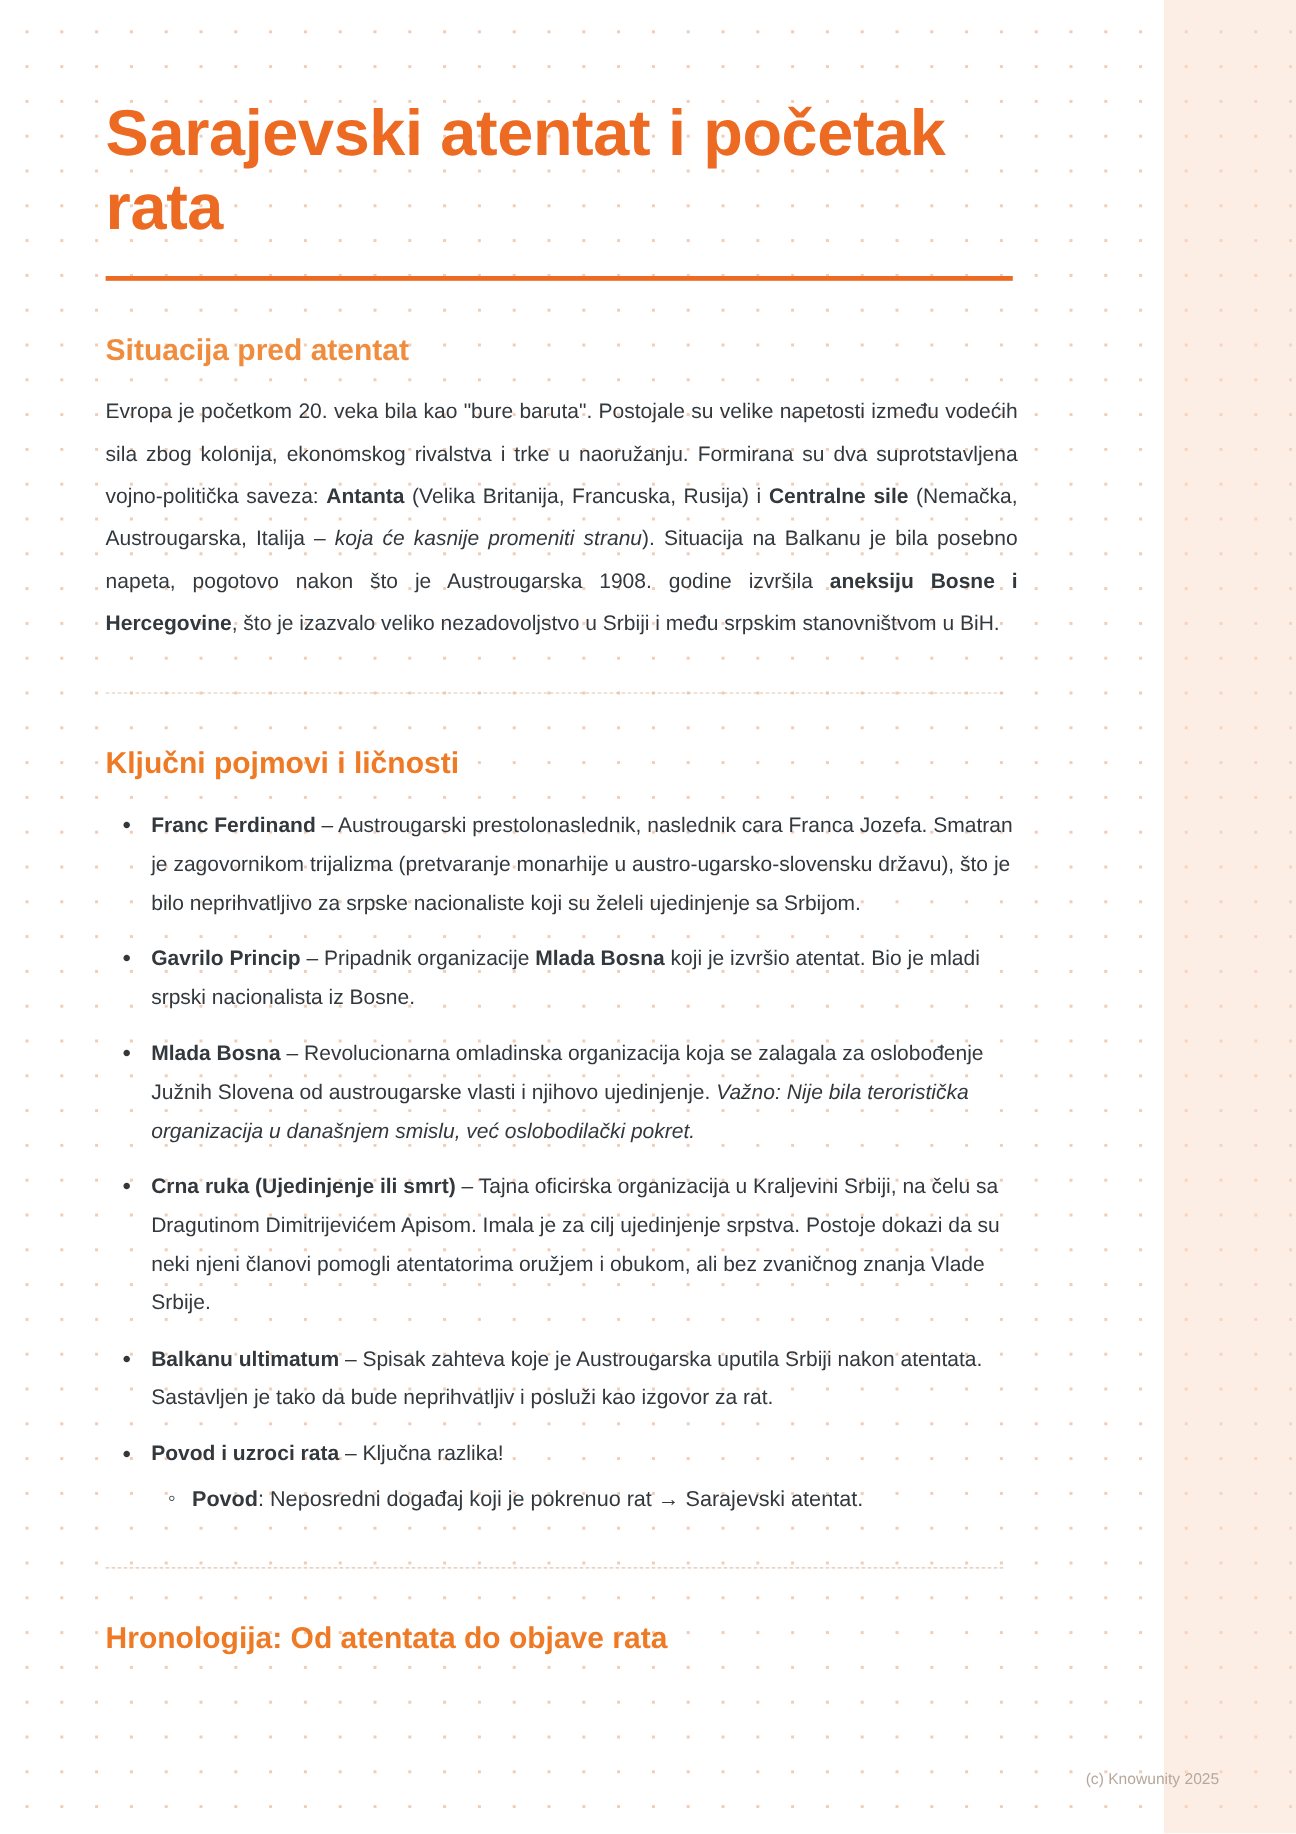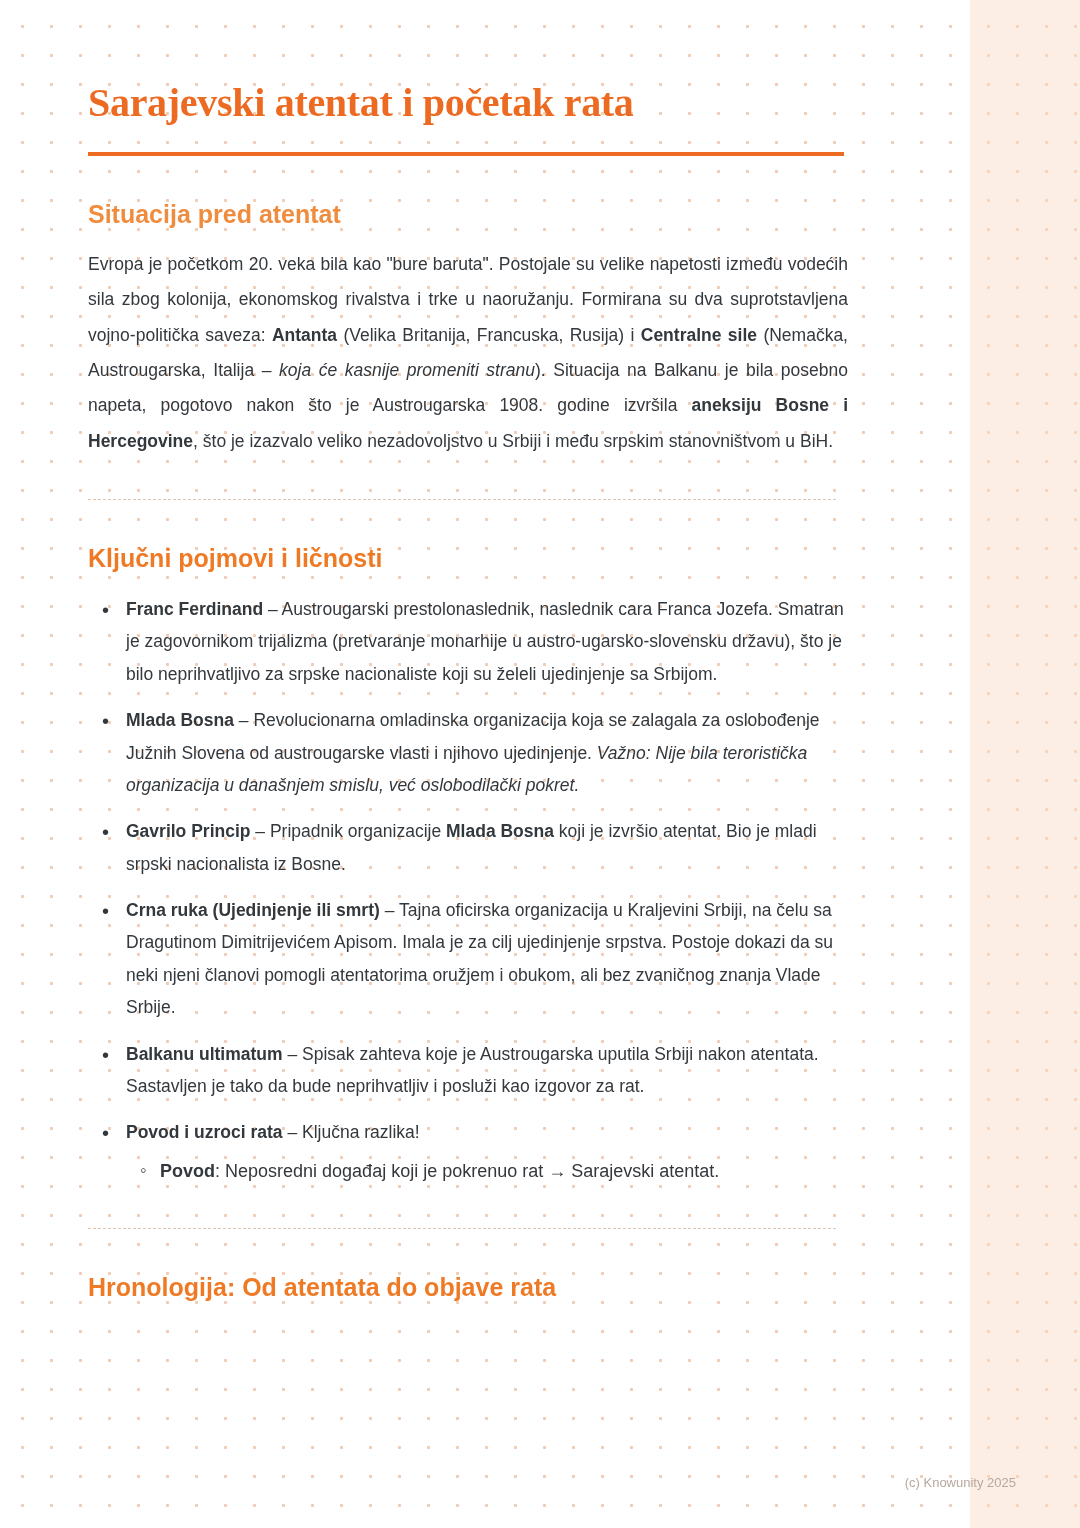--- a/index.html
+++ b/index.html
@@ -42,26 +42,25 @@
     position: absolute;
     left: 88px;
     top: 0;
     width: 760px;
     height: 100%;
   }
 
   .doc-title {
     margin: 0;
     padding-top: 80px;
-    font-size: 40px;
+    font-size: 54px;
     line-height: 1.15;
     font-weight: bold;
     color: #ec6a21;
     letter-spacing: -0.3px;
-    font-family: Liberation Serif, serif;
   }
 
   .title-rule {
     margin-top: 26px;
     height: 4px;
     width: 756px;
     background: #ec6a21;
   }
 
   h2.section {
@@ -163,22 +162,22 @@
   <h2 class="section">Situacija pred atentat</h2>
 
   <p class="body" id="para-0"><span>Evropa je početkom 20. veka bila kao "bure baruta". Postojale su velike napetosti između vodećih sila zbog kolonija, ekonomskog rivalstva i trke u naoružanju. Formirana su dva suprotstavljena vojno-politička saveza: </span><span class="b">Antanta</span><span> (Velika Britanija, Francuska, Rusija) i </span><span class="b">Centralne sile</span><span> (Nemačka, Austrougarska, Italija – </span><span class="i">koja će kasnije promeniti stranu</span><span>). Situacija na Balkanu je bila posebno napeta, pogotovo nakon što je Austrougarska 1908. godine izvršila </span><span class="b">aneksiju Bosne i Hercegovine</span><span>, što je izazvalo veliko nezadovoljstvo u Srbiji i među srpskim stanovništvom u BiH.</span></p>
 
   <div class="divider"></div>
 
   <h2 class="section strong">Ključni pojmovi i ličnosti</h2>
 
   <ul class="bullets" id="bullets-1">
       <li><span><span class="b">Franc Ferdinand</span><span> – Austrougarski prestolonaslednik, naslednik cara Franca Jozefa. Smatran je zagovornikom trijalizma (pretvaranje monarhije u austro-ugarsko-slovensku državu), što je bilo neprihvatljivo za srpske nacionaliste koji su želeli ujedinjenje sa Srbijom.</span></span></li>
+      <li><span><span class="b">Gavrilo Princip</span><span> – Pripadnik organizacije </span><span class="b">Mlada Bosna</span><span> koji je izvršio atentat. Bio je mladi srpski nacionalista iz Bosne.</span></span></li>
       <li><span><span class="b">Mlada Bosna</span><span> – Revolucionarna omladinska organizacija koja se zalagala za oslobođenje Južnih Slovena od austrougarske vlasti i njihovo ujedinjenje. </span><span class="i">Važno: Nije bila teroristička organizacija u današnjem smislu, već oslobodilački pokret.</span></span></li>
-      <li><span><span class="b">Gavrilo Princip</span><span> – Pripadnik organizacije </span><span class="b">Mlada Bosna</span><span> koji je izvršio atentat. Bio je mladi srpski nacionalista iz Bosne.</span></span></li>
       <li><span><span class="b">Crna ruka (Ujedinjenje ili smrt)</span><span> – Tajna oficirska organizacija u Kraljevini Srbiji, na čelu sa Dragutinom Dimitrijevićem Apisom. Imala je za cilj ujedinjenje srpstva. Postoje dokazi da su neki njeni članovi pomogli atentatorima oružjem i obukom, ali bez zvaničnog znanja Vlade Srbije.</span></span></li>
       <li><span><span class="b">Balkanu ultimatum</span><span> – Spisak zahteva koje je Austrougarska uputila Srbiji nakon atentata. Sastavljen je tako da bude neprihvatljiv i posluži kao izgovor za rat.</span></span></li>
       <li><span><span class="b">Povod i uzroci rata</span><span> – Ključna razlika!</span></span><ul class="sub">
           <li><span class="b">Povod</span><span>: Neposredni događaj koji je pokrenuo rat → Sarajevski atentat.</span></li>
         </ul></li>
     </ul>
 
   <div class="divider"></div>
 
   <h2 class="section strong">Hronologija: Od atentata do objave rata</h2>

